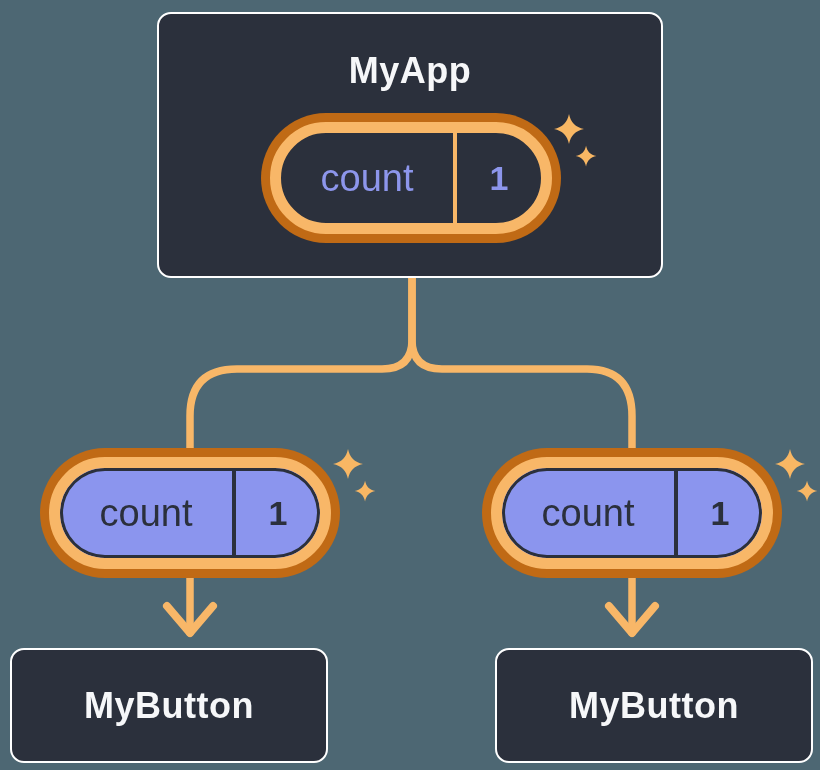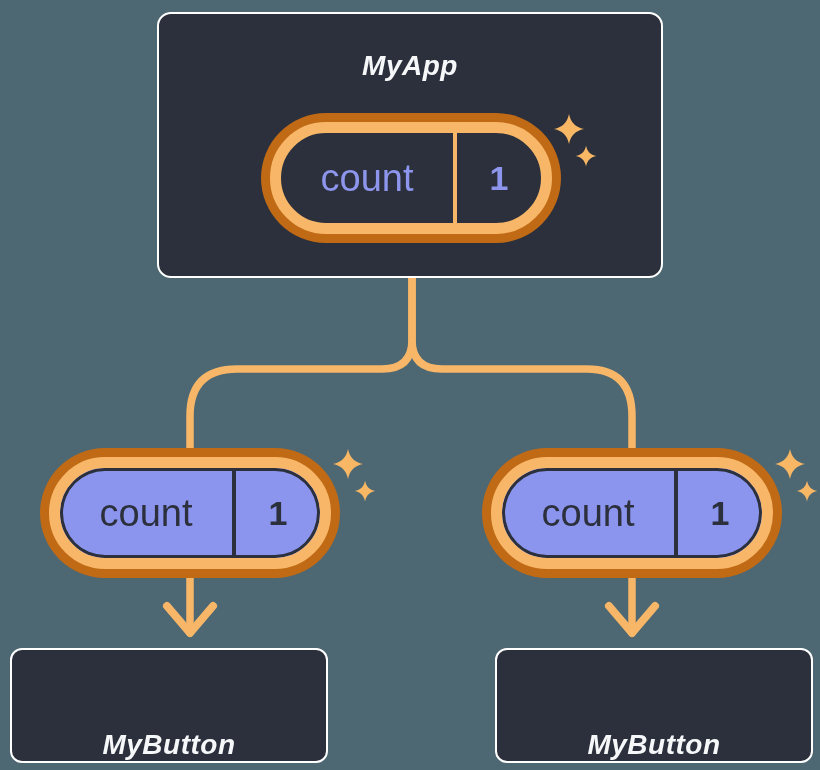--- a/index.html
+++ b/index.html
@@ -19,29 +19,28 @@
   }
   .node-box {
     position: absolute;
     box-sizing: border-box;
     background: #2B303C;
     border: 2px solid #FFFFFF;
     border-radius: 14px;
   }
   .app-box  { left: 157px; top: 12px;  width: 506px; height: 266px; }
   .btn-box  { top: 648px; width: 318px; height: 115px;
-              display: flex; align-items: flex-end; justify-content: center; border-radius: 12px; }
+              display: flex; align-items: center; justify-content: center; }
   .btn-box.left  { left: 10px;  }
   .btn-box.right { left: 495px; }
   .node-title {
     color: #F6F7F9;
-    font-size: 28px;
+    font-size: 36px;
     font-weight: 600;
     letter-spacing: 0.5px;
-    font-style: italic;
   }
   .app-box .node-title {
     position: absolute;
     top: 36px; left: 0; width: 100%;
     text-align: center;
   }
   .pill {
     position: absolute;
     box-sizing: border-box;
     width: 282px; height: 112px;

